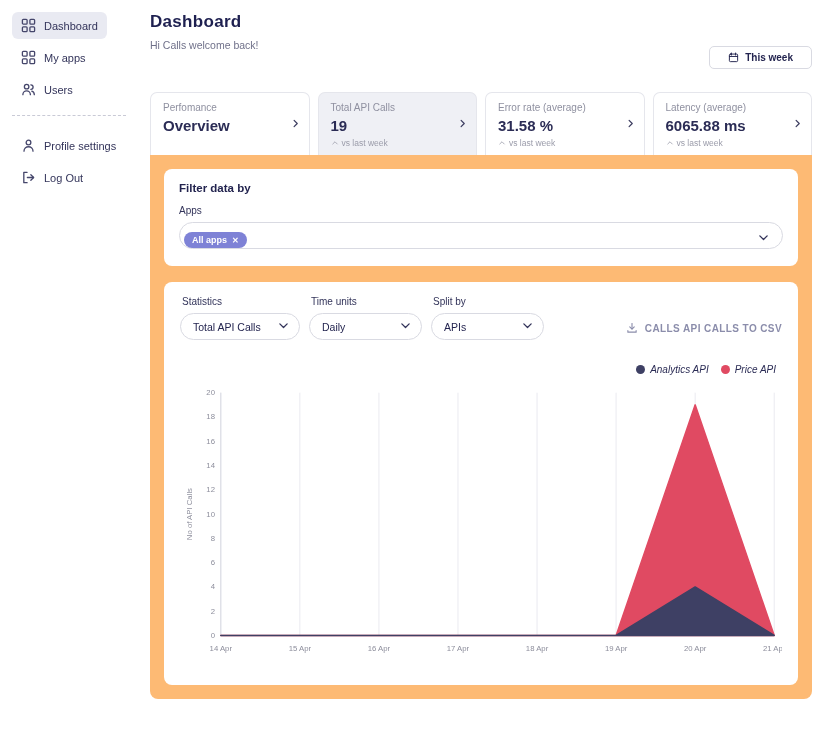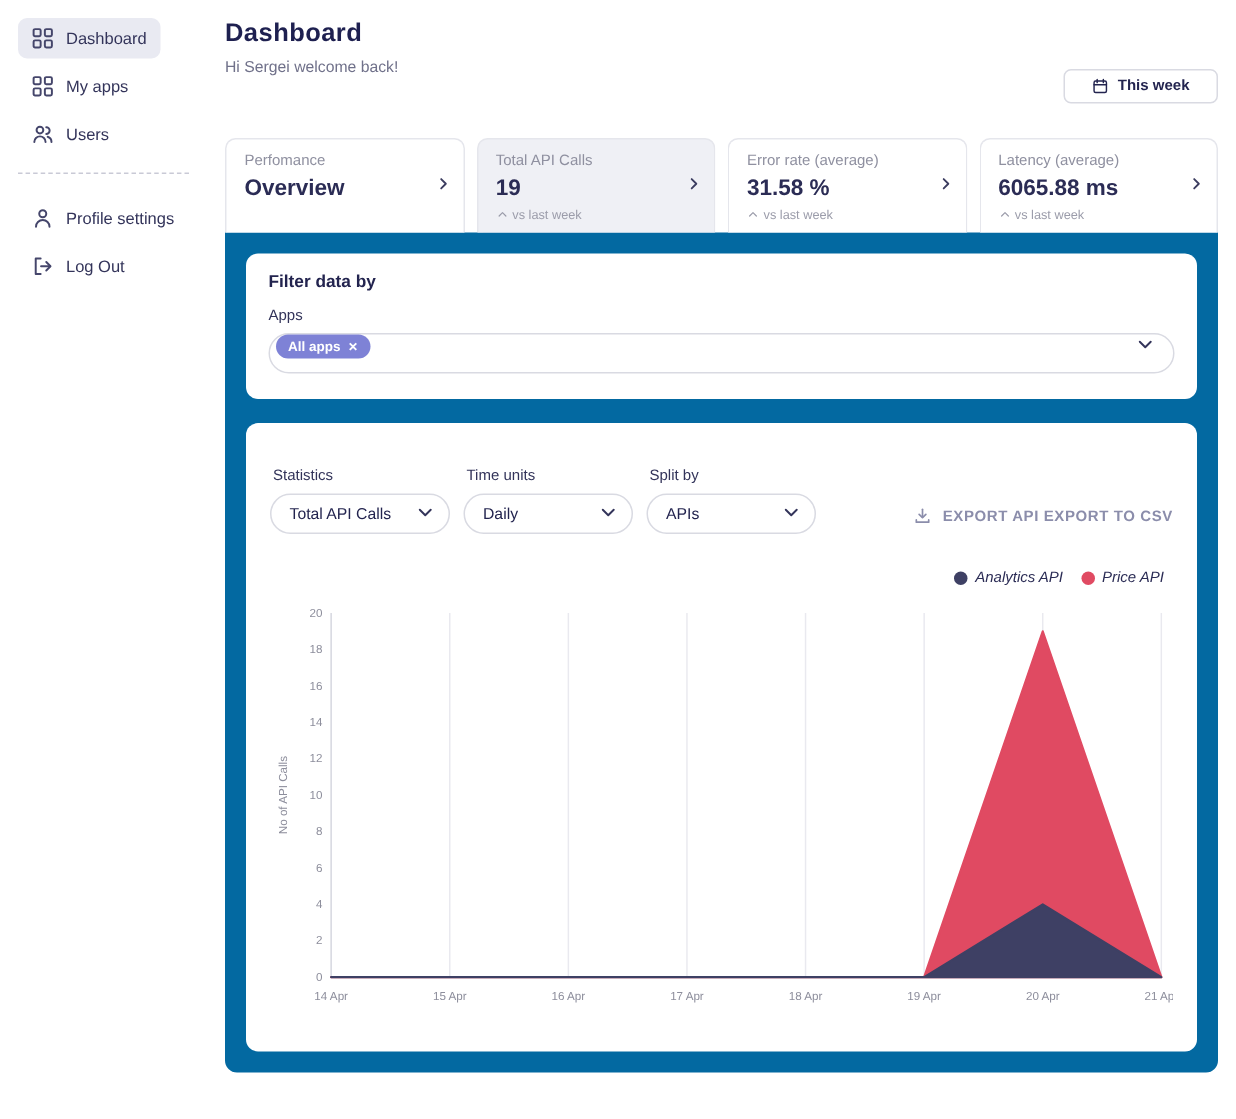--- a/index.html
+++ b/index.html
@@ -32,36 +32,36 @@
     border-radius:7px 7px 0 0; padding:9px 26px 8px 12px; height:63px; cursor:pointer; }
   .card.active { background:#eff0f5; border-color:#e5e6ec; }
   .card-label { font-size:10px; color:#8f90a0; }
   .card-value { font-size:15px; font-weight:bold; color:#2b2c55; margin-top:4px; white-space:nowrap; }
   .card-sub { display:flex; align-items:center; gap:3px; font-size:8.5px; color:#9b9caa; margin-top:4px; }
   .card-sub svg { width:8px; height:8px; stroke:#9b9caa; fill:none; stroke-width:1.6; stroke-linecap:round; stroke-linejoin:round; }
   .card-chevron { position:absolute; right:8px; top:50%; transform:translateY(-50%); }
   .card-chevron svg { width:11px; height:11px; stroke:#3c3d60; fill:none; stroke-width:1.8; stroke-linecap:round; stroke-linejoin:round; }
 
   
-  .shell { background:#0369a1; border-radius:0 0 8px 8px; padding:14px; }
+  .shell { background:#fdba74; border-radius:0 0 8px 8px; padding:14px; }
 
   .panel { background:#fff; border-radius:8px; }
   .filter-panel { padding:13px 15px 17px 15px; }
   .panel-title { font-size:11.5px; font-weight:bold; color:#23244f; }
   .field-label { font-size:10px; color:#33345a; margin:11px 0 6px 0; }
-  .combo { display:flex; align-items:flex-start; border:1px solid #d9dae2; border-radius:16px;
+  .combo { display:flex; align-items:flex-end; border:1px solid #d9dae2; border-radius:16px;
     height:27px; padding:0 12px 0 4px; background:#fff; cursor:pointer; }
   .chip { display:inline-flex; align-items:center; gap:5px; background:#7e82d6; color:#fff;
     font-size:9px; font-weight:bold; border-radius:11px; padding:3px 8px; }
   .chip-x { cursor:pointer; font-size:8px; }
   .combo-caret { margin-left:auto; }
   .caret-down svg { width:13px; height:13px; stroke:#33345a; fill:none; stroke-width:1.6; stroke-linecap:round; stroke-linejoin:round; }
 
   .stats-panel { margin-top:16px; padding:14px 16px 18px 16px; }
-  .controls { display:flex; gap:9px; align-items:flex-end;margin-top:16px; }
+  .controls { display:flex; gap:9px; align-items:flex-end; }
   .ctl-group .field-label { margin:0 0 6px 2px; }
   .select { display:flex; align-items:center; justify-content:space-between; border:1px solid #d9dae2;
     border-radius:16px; height:27px; padding:0 9px 0 12px; font-size:10.5px; color:#23244f;
     background:#fff; cursor:pointer; }
   .sel-statistics { width:120px; }
   .sel-time { width:113px; }
   .sel-split { width:113px; }
   .export-link { margin-left:auto; display:flex; align-items:center; gap:7px; font-size:10px;
     font-weight:bold; letter-spacing:.4px; color:#8b8dab; cursor:pointer; padding-bottom:6px; }
   .export-link svg { width:12px; height:12px; stroke:#8b8dab; fill:none; stroke-width:1.5; stroke-linecap:round; stroke-linejoin:round; }
@@ -123,21 +123,21 @@
           <path d="M13.2 8H6.8"></path>
         </svg>
       <span>Log Out</span>
     </div>
   </aside>
 
   <main class="main">
 
     <header class="page-header">
       <h1 class="page-title">Dashboard</h1>
-      <p class="page-sub">Hi Sergei welcome back!</p>
+      <p class="page-sub">Hi Calls welcome back!</p>
       <button class="week-btn">
         <svg viewBox="0 0 16 16">
             <rect x="2" y="3" width="12" height="11" rx="1.5"></rect>
             <path d="M2 6.5h12"></path>
             <path d="M5 1.5v3M11 1.5v3"></path>
           </svg>
         <span>This week</span>
       </button>
     </header>
 
@@ -234,21 +234,21 @@
                     <path d="M3.5 6l4.5 4.5L12.5 6"></path>
                   </svg></span>
             </div>
           </div>
           <div class="export-link">
             <svg viewBox="0 0 16 16">
                 <path d="M8 2v7"></path>
                 <path d="M5 6.5L8 9.5l3-3"></path>
                 <path d="M2.5 11.5v2h11v-2"></path>
               </svg>
-            <span>EXPORT API EXPORT TO CSV</span>
+            <span>CALLS API CALLS TO CSV</span>
           </div>
         </div>
 
         <div class="legend">
             <span class="legend-item">
               <span class="legend-dot" style="background: rgb(62, 64, 100);"></span>
               <span>Analytics API</span>
             </span>
             <span class="legend-item">
               <span class="legend-dot" style="background: rgb(224, 74, 98);"></span>

